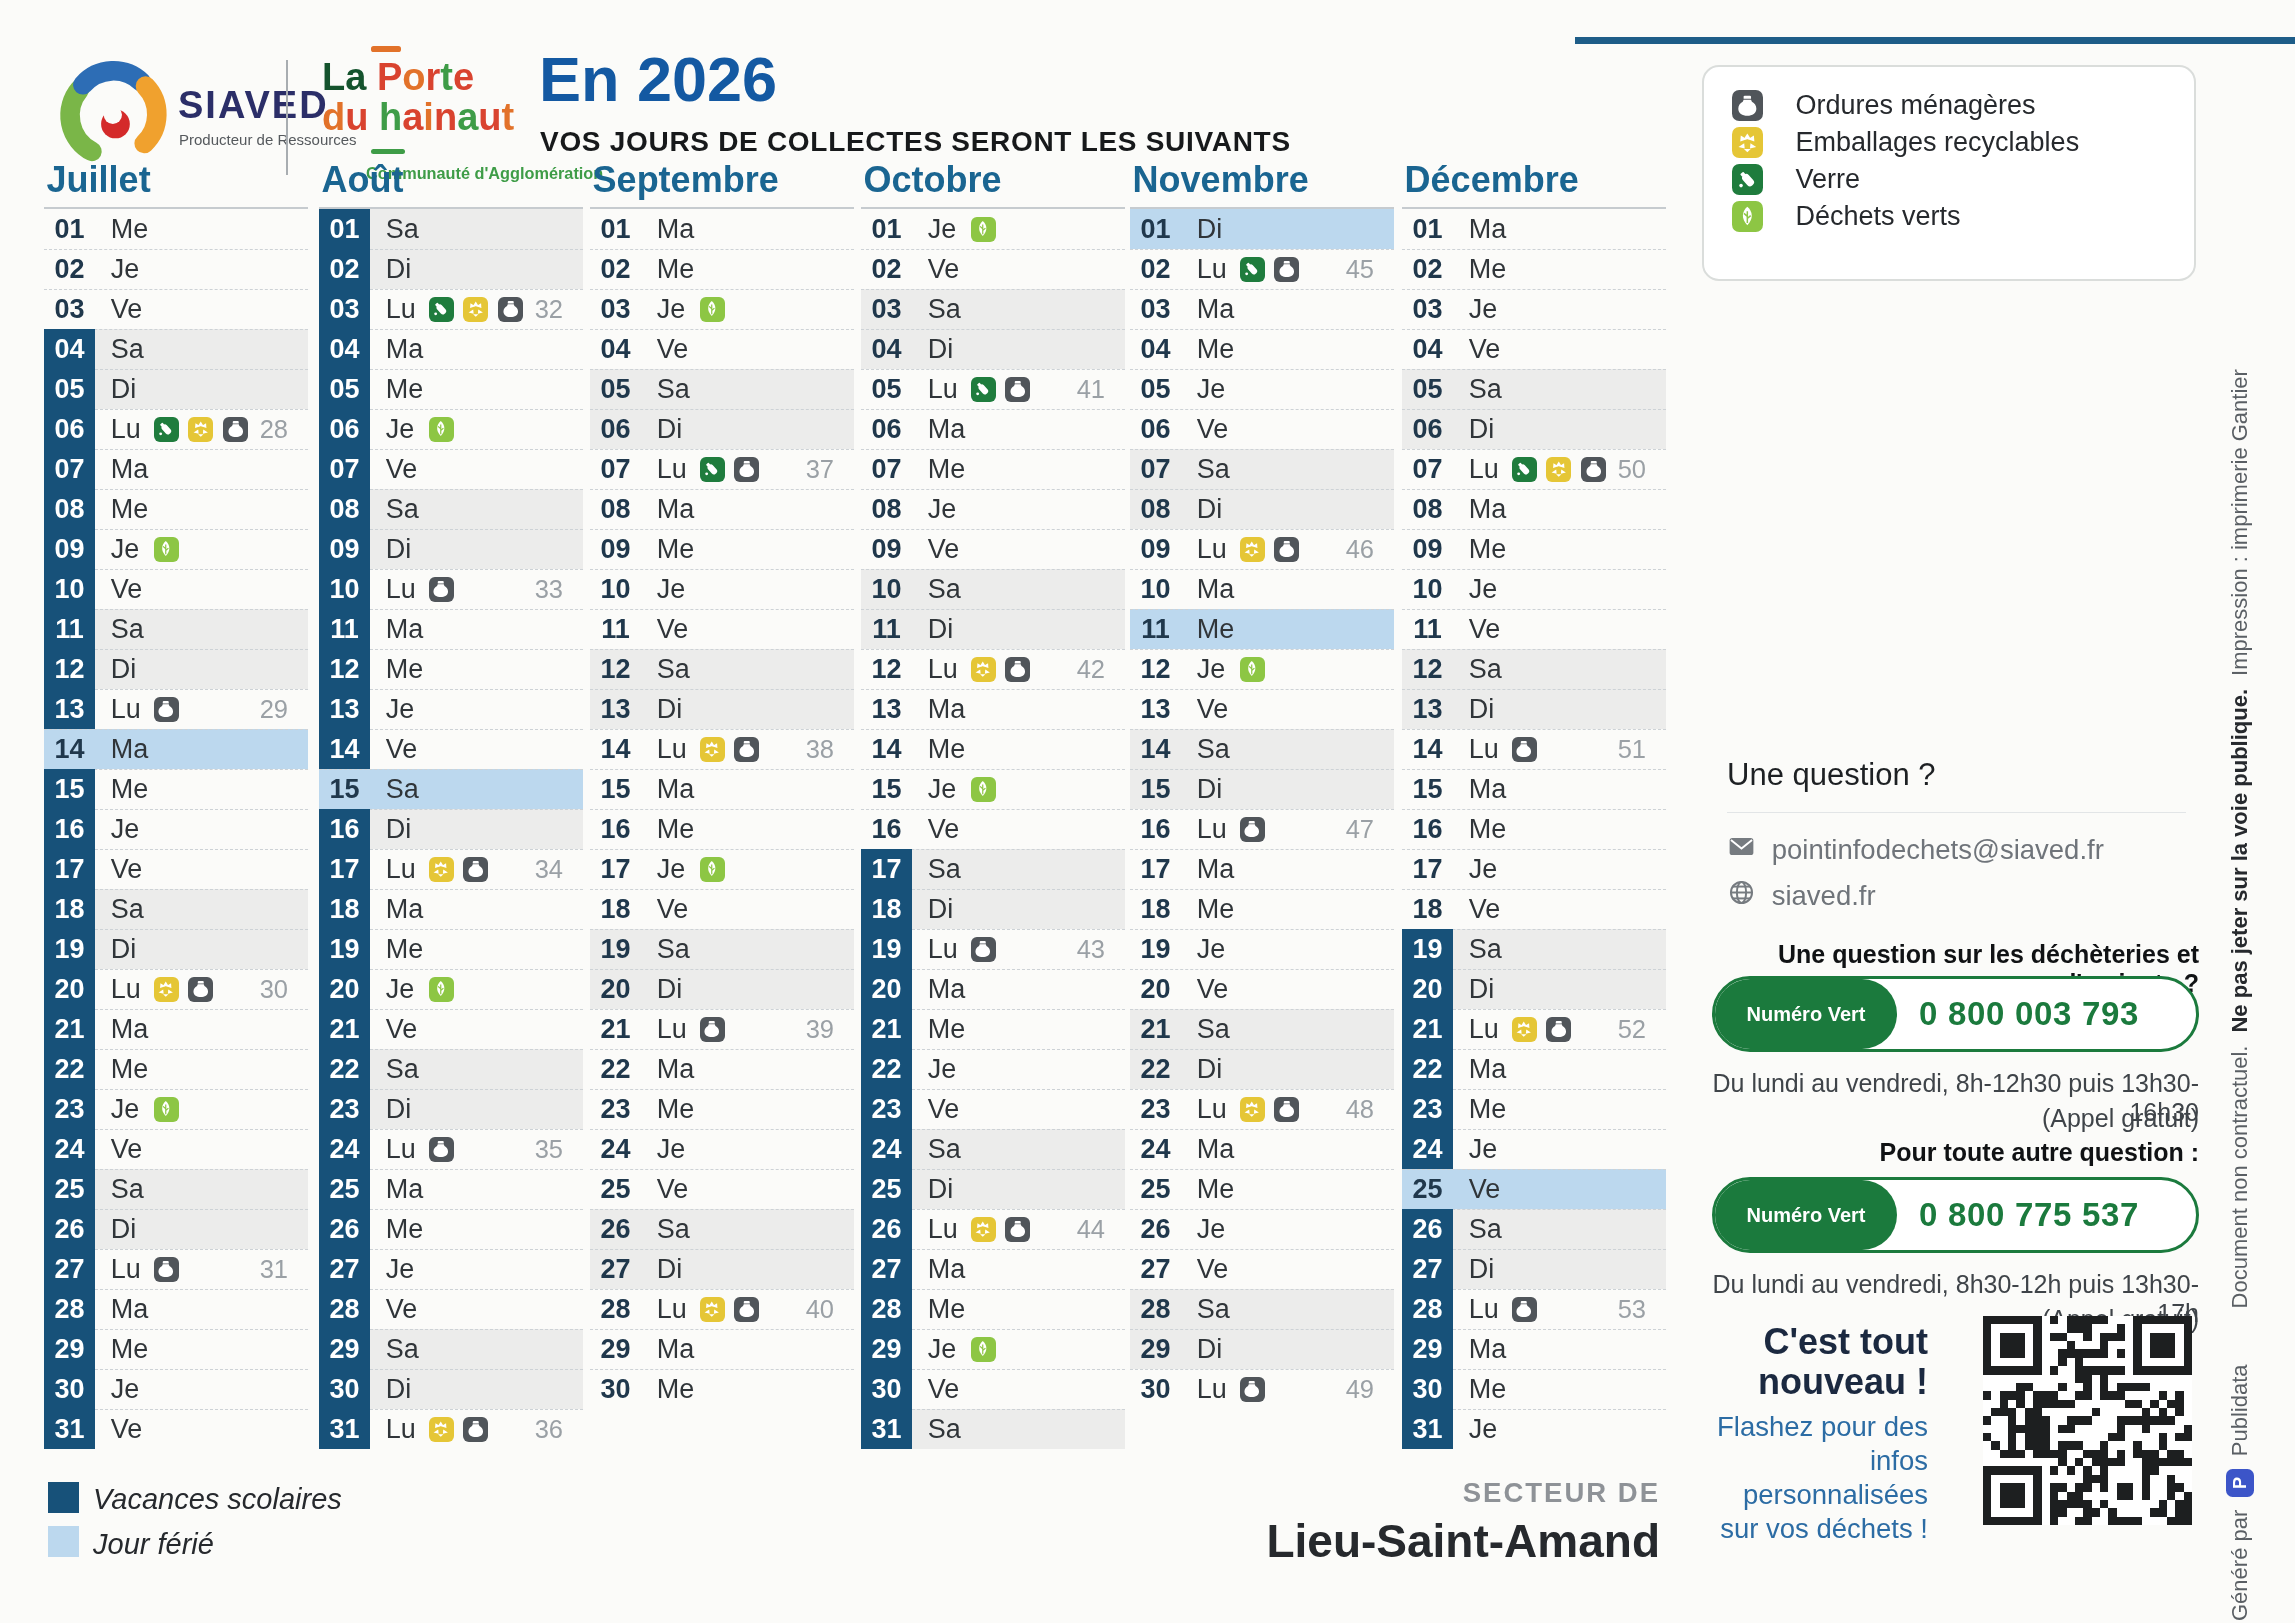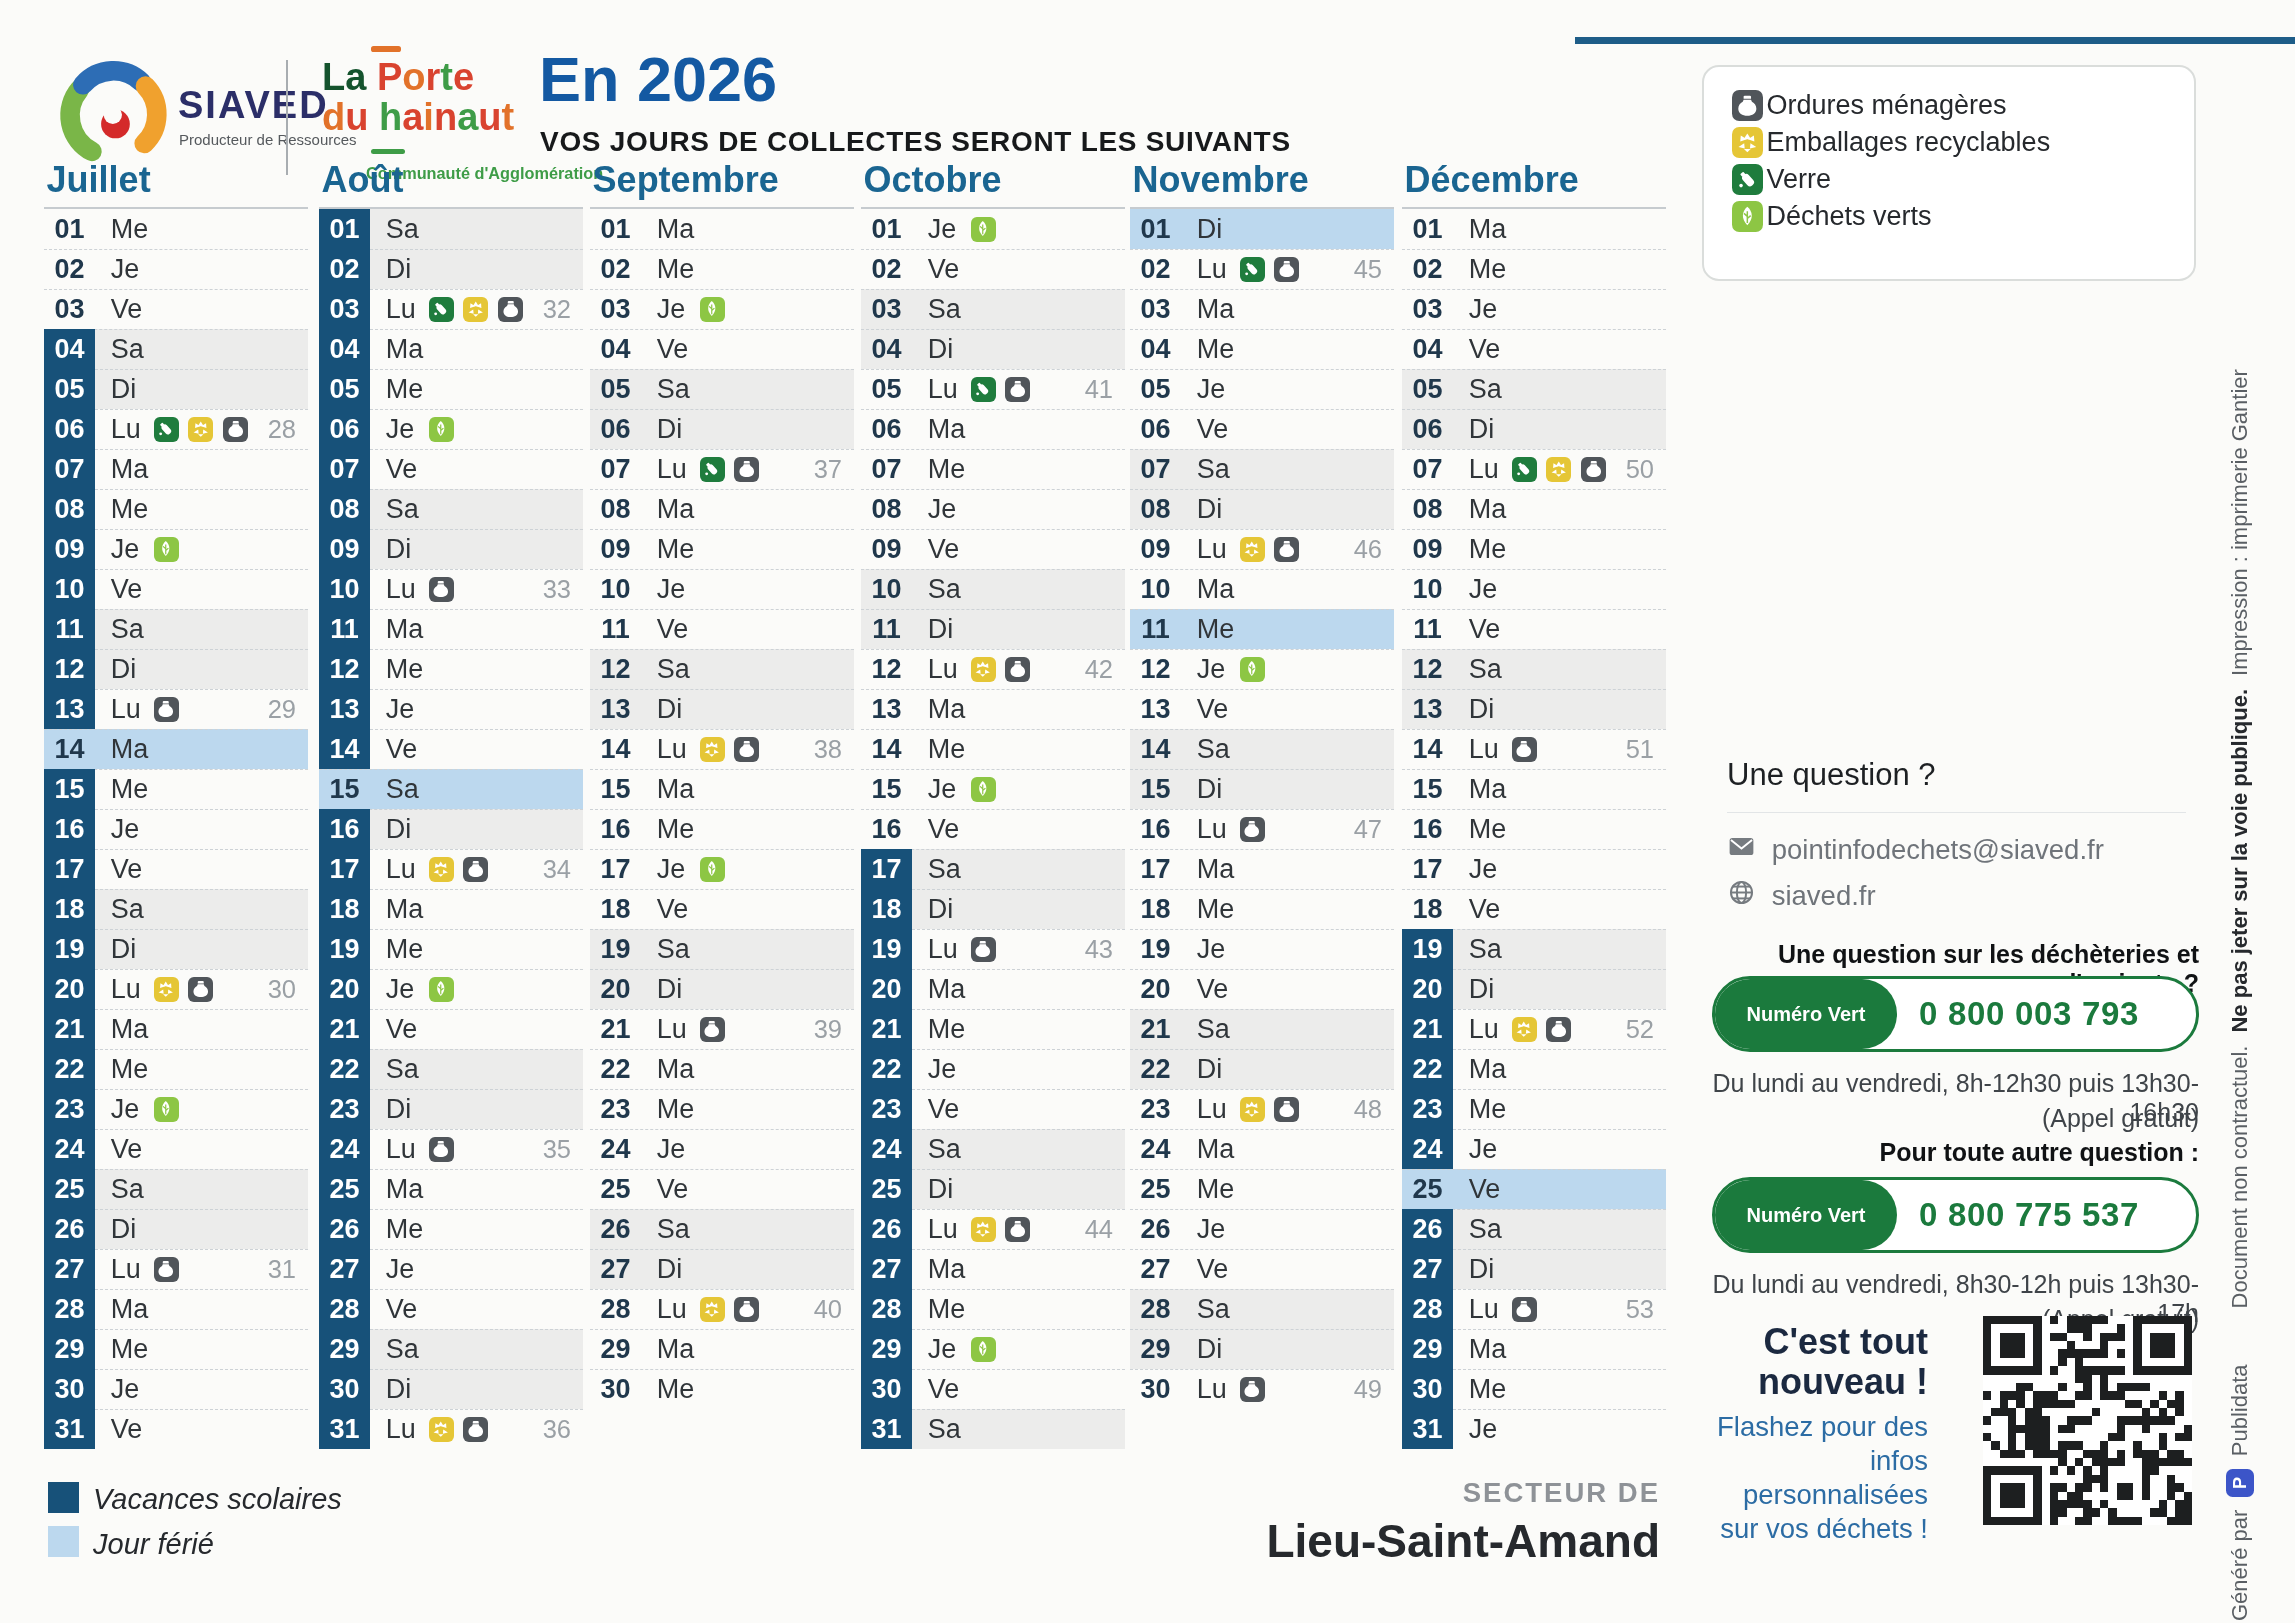--- a/index.html
+++ b/index.html
@@ -16,21 +16,21 @@
   .lp-sub{position:absolute;left:366px;top:165px;font-size:16.3px;color:#3e9c47;font-weight:700;line-height:1.1;}
   .lp-accent{position:absolute;left:371px;top:46px;width:30px;height:5.9px;background:#e2722a;border-radius:2.6px;}
   .lp-under{position:absolute;left:371px;top:149px;width:34px;height:5.2px;background:#3e9c47;border-radius:2.6px;}
   .year-title{position:absolute;left:539px;top:43px;font-size:63px;font-weight:700;color:#1459a2;}
   .subtitle{position:absolute;left:540px;top:126px;font-size:28px;font-weight:700;color:#17191b;letter-spacing:0.7px;}
   .top-rule{position:absolute;left:1575px;top:37px;width:721px;height:6.5px;background:#1e5d88;}
 
   
   .legend-card{position:absolute;left:1702px;top:65px;width:494px;height:216px;background:#fff;
     border:2px solid #dadddb;border-radius:17px;box-sizing:border-box;padding:19.6px 0 0 27.5px;}
-  .legend-row{display:flex;align-items:center;gap:4px;height:37px;}
+  .legend-row{display:flex;align-items:center;gap:33px;height:37px;}
   .legend-row.last{margin-top:7.8px;}
   .legend-label{font-size:27px;color:#26292d;}
   .legend-label.muted{color:#8b9095;}
 
   
   .wicon{width:25px;height:25px;border-radius:5.9px;display:inline-flex;align-items:center;justify-content:center;flex:none;}
   .wicon.lg{width:31px;height:31px;border-radius:7.2px;}
   .wicon.ordures{background:#50555a}
   .wicon.emballages{background:#e5c636}
   .wicon.verre{background:#1f7c3d}
@@ -42,21 +42,21 @@
   .month{position:absolute;top:162px;width:264px;}
   .month h3{margin:0;font-size:36px;font-weight:600;color:#1a6591;padding:0 0 9.2px 2.6px;border-bottom:2px solid #c6cbcf;line-height:1;}
   .day-row{position:relative;height:40px;display:flex;align-items:center;}
   .day-row.weekend{background:#ececeb;}
   .day-row.ferie{background:#bcd8ee;}
   .sep{position:absolute;top:-0.7px;right:0;border-top:1.3px dashed #cdd2d6;height:0;}
   .num{width:51px;height:40px;line-height:40px;text-align:center;font-weight:700;font-size:27px;color:#20384c;flex:none;position:relative;z-index:1;}
   .num.vac{background:#175179;color:#fff;}
   .wd{font-size:27px;color:#303539;margin-left:15.7px;width:43px;flex:none;}
   .icons{display:flex;gap:9.8px;align-items:center;}
-  .wk{position:absolute;right:12px;font-size:25.5px;color:#9aa0a5;}
+  .wk{position:absolute;right:20px;font-size:25.5px;color:#9aa0a5;}
 
   
   .fl-sq{position:absolute;width:31px;height:31px;}
   .fl-sq.vac{left:48px;top:1482px;background:#175179;}
   .fl-sq.fer{left:48px;top:1526px;background:#bcd8ee;}
   .fl-label{position:absolute;left:93px;font-size:29px;color:#26292d;font-style:italic;}
   .fl-label.l1{top:1483px;}
   .fl-label.l2{top:1528px;}
   .sector{position:absolute;left:1137px;top:1477px;width:523px;text-align:right;}
   .sector-label{font-size:27.5px;font-weight:700;color:#8e9297;letter-spacing:2px;}

